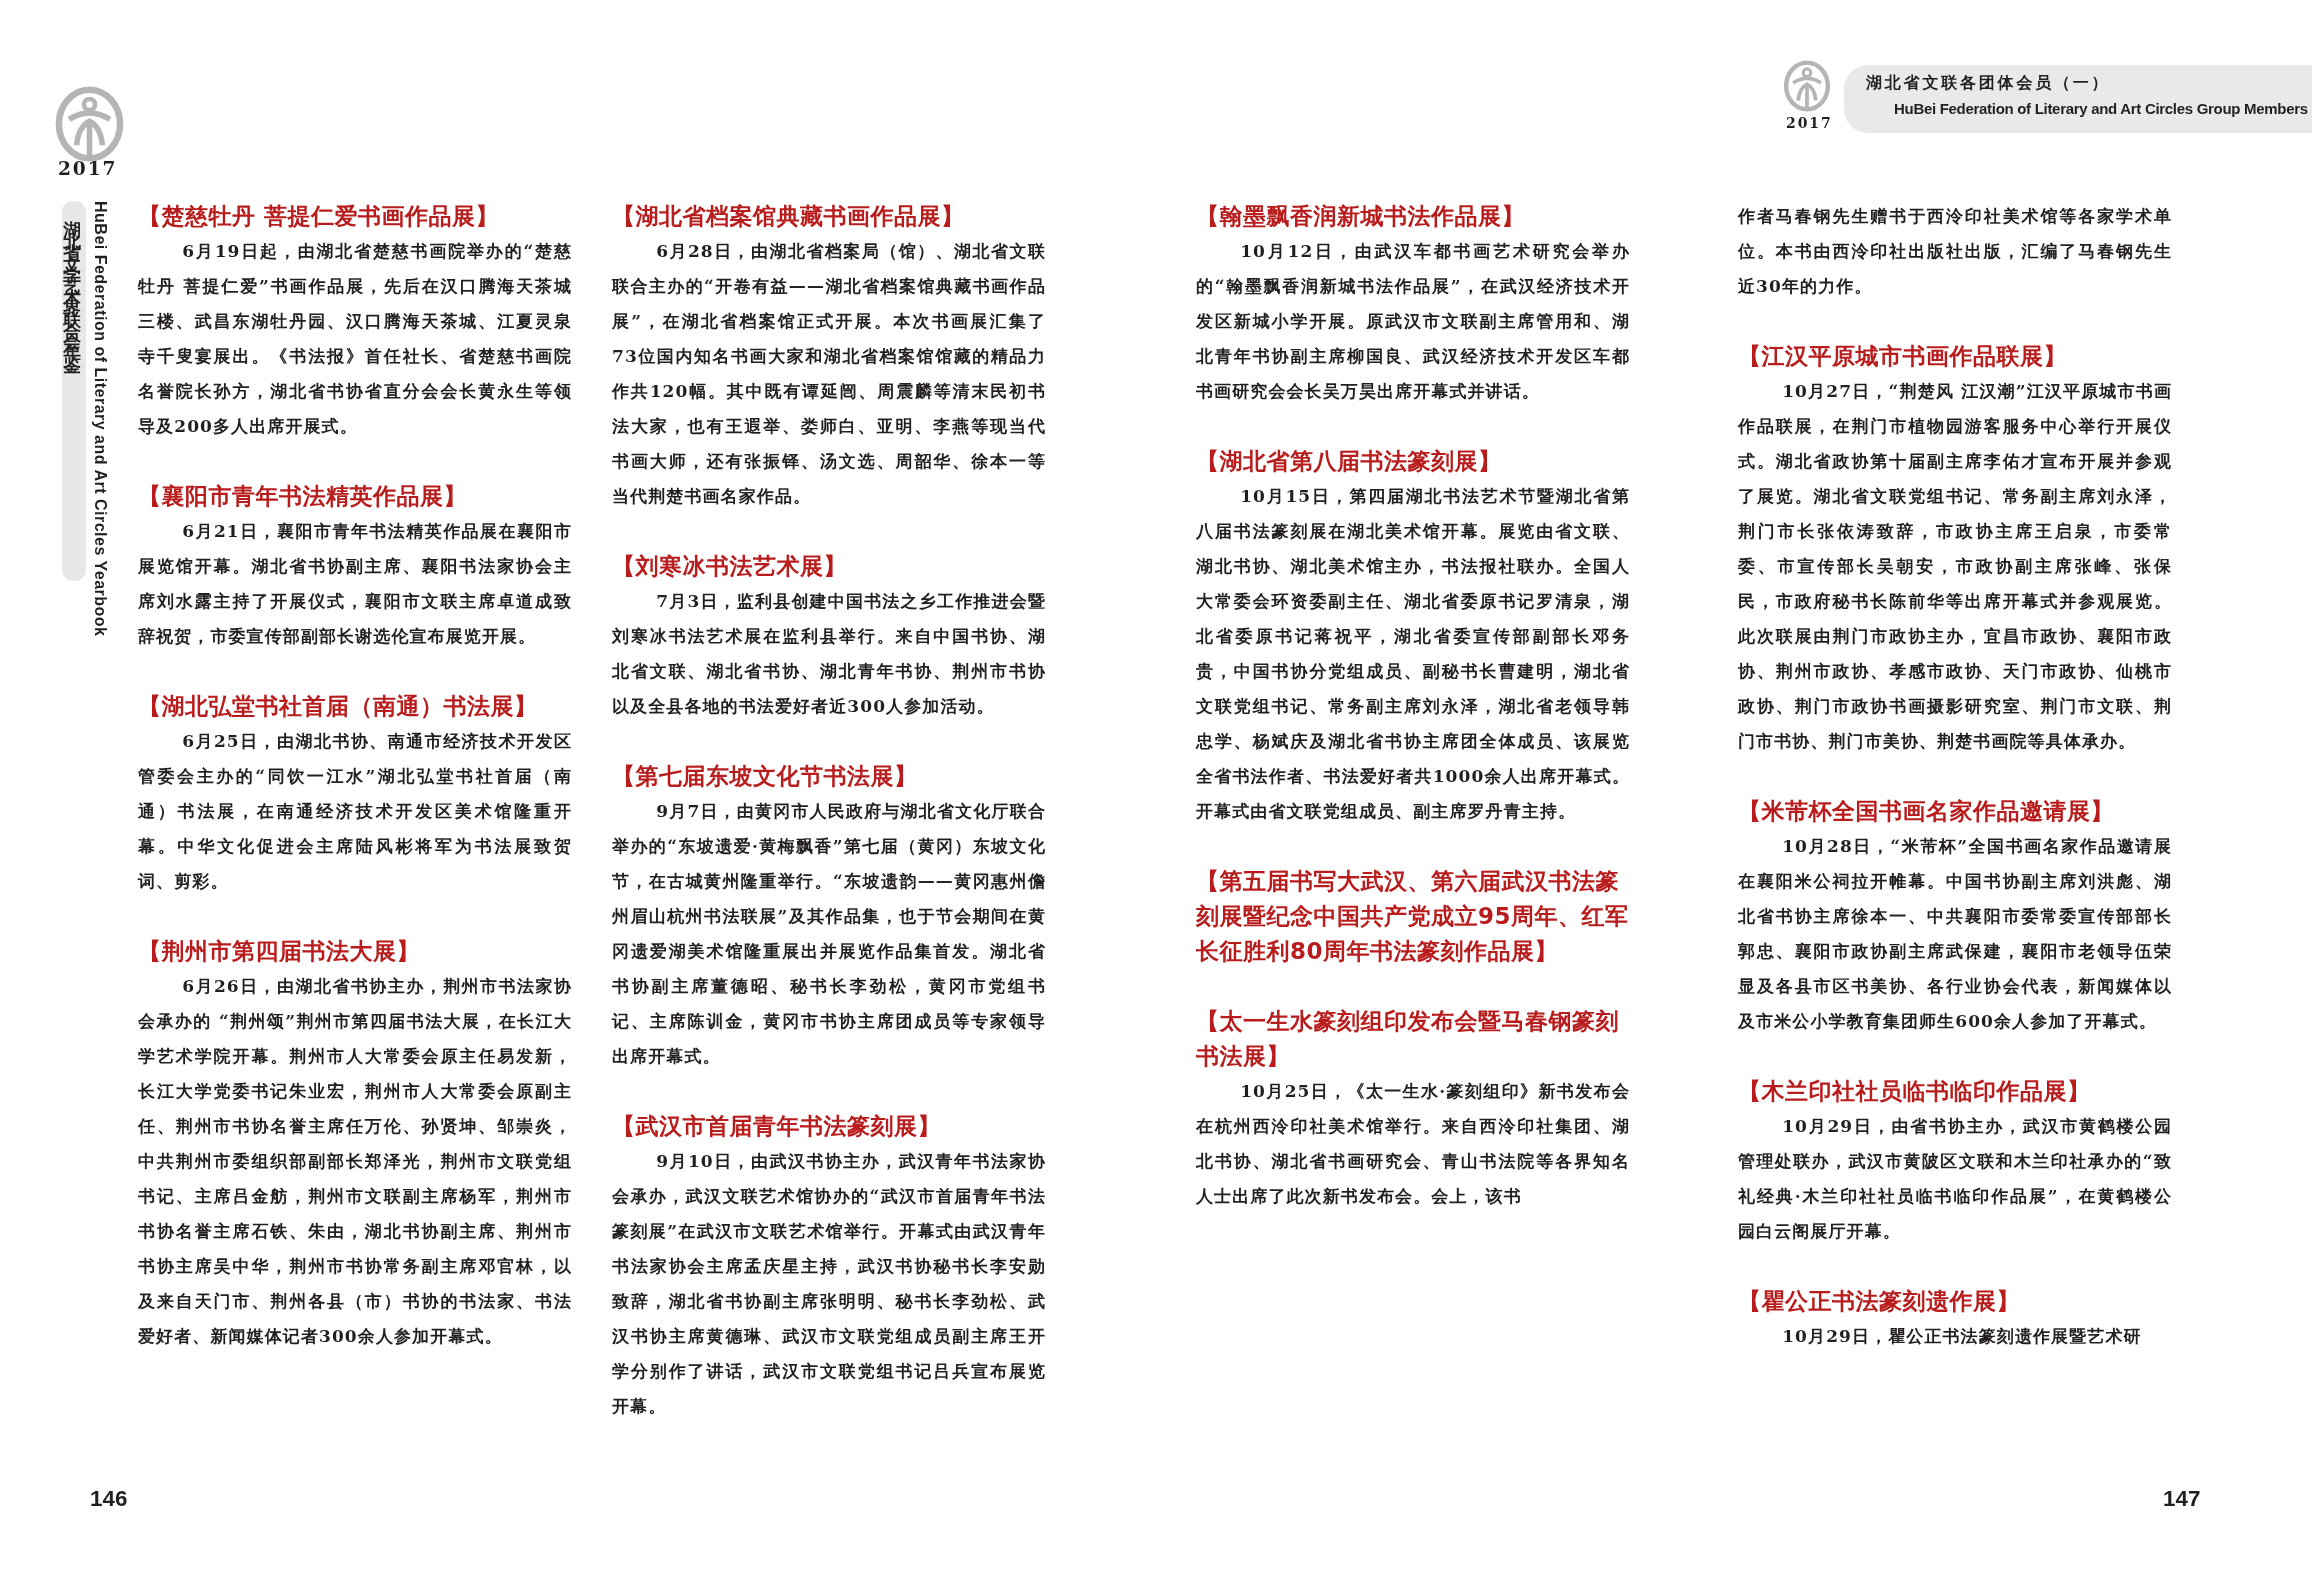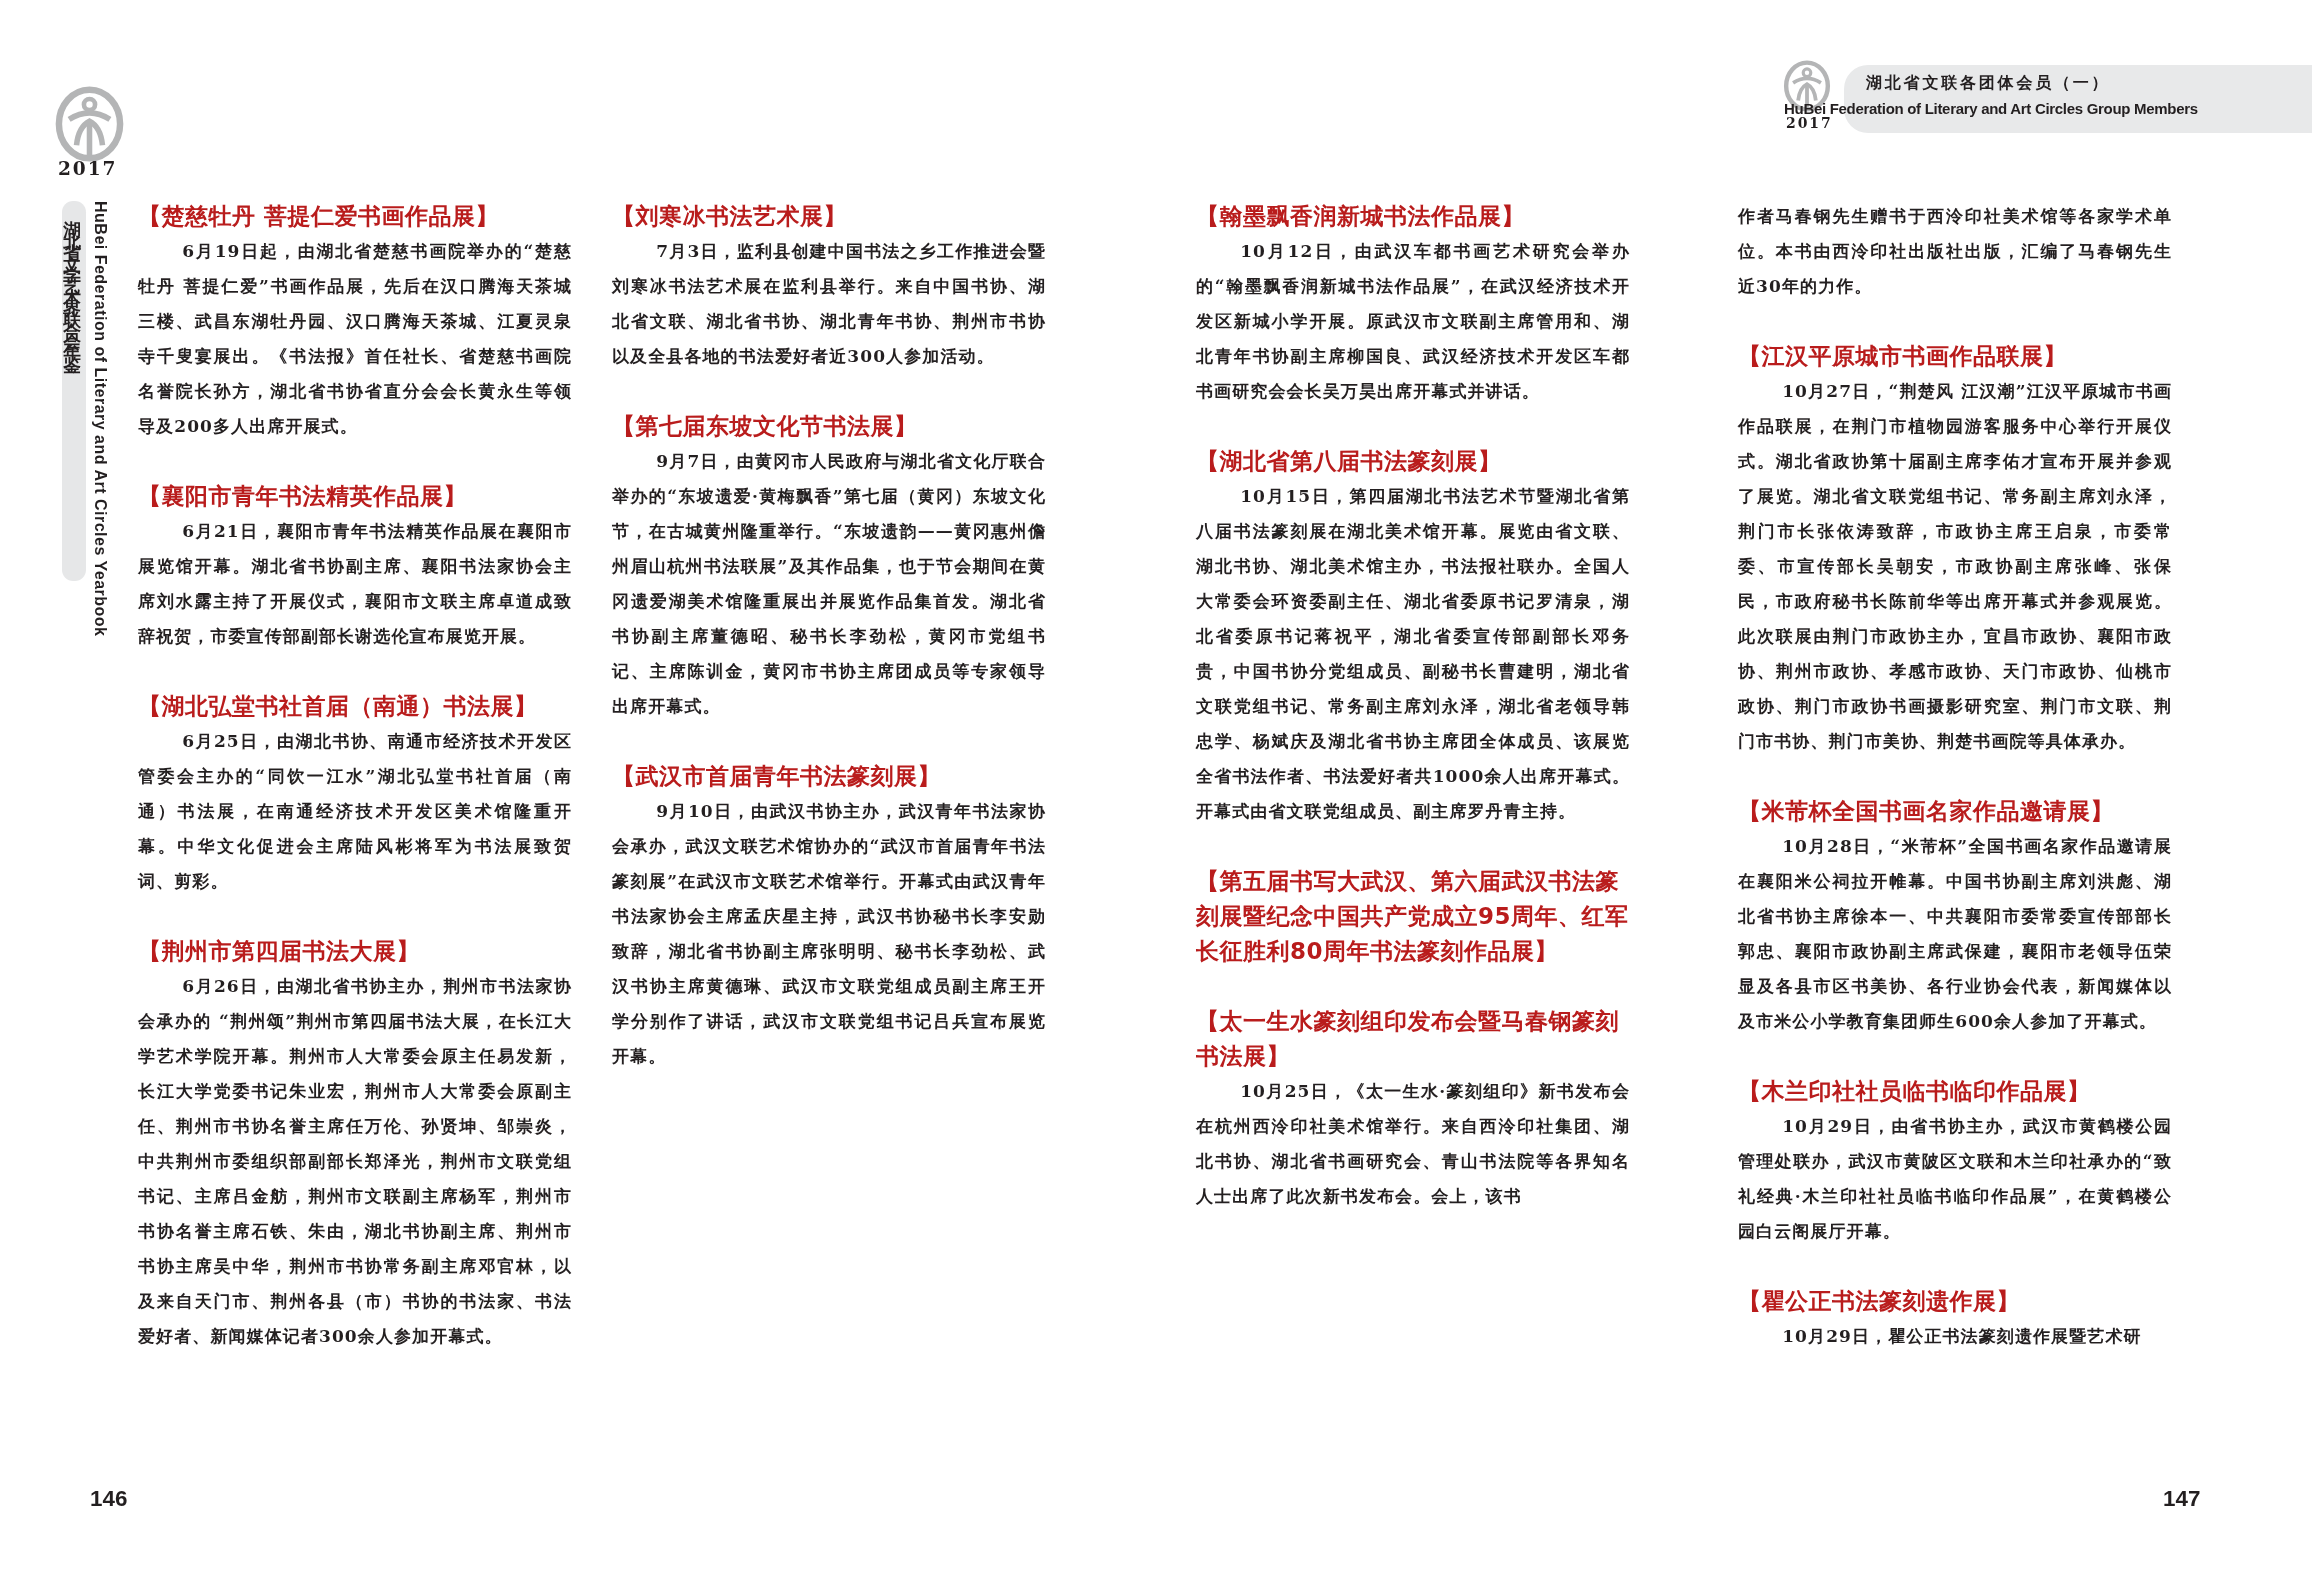--- a/index.html
+++ b/index.html
@@ -6,21 +6,21 @@
   body { width:2313px; height:1570px; position:relative; overflow:hidden;
          font-family:"DejaVu Serif","Liberation Serif",serif; color:#231f20; }
   .logo { position:absolute; }
   .logo svg { display:block; }
   .year { position:absolute; font-family:"DejaVu Serif","Liberation Serif",serif; font-weight:bold; color:#231f20; letter-spacing:1.9px; }
   .side-band { position:absolute; left:62px; top:201px; width:24px; height:380px; background:#e6e7e8; border-radius:11.2px; }
   .side-cn { position:absolute; left:62px; top:207px; width:24px; font-weight:bold; font-size:17.7px; line-height:29px; text-align:center; color:#231f20; writing-mode:vertical-rl; letter-spacing:11.2px; font-family:"DejaVu Sans","Liberation Sans",sans-serif;}
   .side-en { position:absolute; left:91px; top:201px; writing-mode:vertical-rl; font-family:"Liberation Sans","DejaVu Sans",sans-serif; font-weight:bold; font-size:16px; color:#231f20; letter-spacing:0.5px; }
   .header-band { position:absolute; left:1844px; top:65px; width:469px; height:68px; background:#e8e9ea; border-radius:24px 0 0 24px; }
   .header-cn { position:absolute; left:1866px; top:73px; font-family:"DejaVu Sans","Liberation Sans",sans-serif; font-weight:bold; font-size:16px; letter-spacing:2.8px; color:#231f20; }
-  .header-en { position:absolute; left:1784px; top:100px; font-family:"Liberation Sans","DejaVu Sans",sans-serif; font-size:15px; font-weight:bold; color:#231f20; letter-spacing:-0.3px; }
+  .header-en { position:absolute; left:1894px; top:100px; font-family:"Liberation Sans","DejaVu Sans",sans-serif; font-size:15px; font-weight:bold; color:#231f20; letter-spacing:-0.3px; }
   .col { position:absolute; top:199px; width:434px; }
   .col1 { left:138px; }
   .col2 { left:612px; }
   .col3 { left:1196px; }
   .col4 { left:1738px; }
   .section { margin:0 0 35px 0; }
   .section h2 { margin:0; font-family:"DejaVu Sans","Liberation Sans",sans-serif; font-weight:bold; font-size:23px; line-height:35px; color:#b91c1c; letter-spacing:0.5px; }
   .section p { margin:0; font-size:17px; line-height:35px; font-weight:bold; text-align:justify; text-indent:2.6em; color:#231f20; letter-spacing:1.1px; }
   .section p.cont { text-indent:0; }
   .page-num { position:absolute; top:1486px; font-family:"Liberation Sans","DejaVu Sans",sans-serif; font-weight:bold; font-size:22.4px; color:#231f20; }
@@ -56,20 +56,24 @@
     <h2>【湖北弘堂书社首届（南通）书法展】</h2>
     <p>6月25日，由湖北书协、南通市经济技术开发区管委会主办的“同饮一江水”湖北弘堂书社首届（南通）书法展，在南通经济技术开发区美术馆隆重开幕。中华文化促进会主席陆风彬将军为书法展致贺词、剪彩。</p>
   </div>
   <div class="section">
     <h2>【荆州市第四届书法大展】</h2>
     <p>6月26日，由湖北省书协主办，荆州市书法家协会承办的 “荆州颂”荆州市第四届书法大展，在长江大学艺术学院开幕。荆州市人大常委会原主任易发新，长江大学党委书记朱业宏，荆州市人大常委会原副主任、荆州市书协名誉主席任万伦、孙贤坤、邹崇炎，中共荆州市委组织部副部长郑泽光，荆州市文联党组书记、主席吕金舫，荆州市文联副主席杨军，荆州市书协名誉主席石铁、朱由，湖北书协副主席、荆州市书协主席吴中华，荆州市书协常务副主席邓官林，以及来自天门市、荆州各县（市）书协的书法家、书法爱好者、新闻媒体记者300余人参加开幕式。</p>
   </div>
 </div>
 
 <div class="col col2">
+  <div class="section">
+    <h2>【湖北省档案馆典藏书画作品展】</h2>
+    <p>6月28日，由湖北省档案局（馆）、湖北省文联联合主办的“开卷有益——湖北省档案馆典藏书画作品展”，在湖北省档案馆正式开展。本次书画展汇集了73位国内知名书画大家和湖北省档案馆馆藏的精品力作共120幅。其中既有谭延闿、周震麟等清末民初书法大家，也有王遐举、娄师白、亚明、李燕等现当代书画大师，还有张振铎、汤文选、周韶华、徐本一等当代荆楚书画名家作品。</p>
+  </div>
   <div class="section">
     <h2>【刘寒冰书法艺术展】</h2>
     <p>7月3日，监利县创建中国书法之乡工作推进会暨刘寒冰书法艺术展在监利县举行。来自中国书协、湖北省文联、湖北省书协、湖北青年书协、荆州市书协以及全县各地的书法爱好者近300人参加活动。</p>
   </div>
   <div class="section">
     <h2>【第七届东坡文化节书法展】</h2>
     <p>9月7日，由黄冈市人民政府与湖北省文化厅联合举办的“东坡遗爱·黄梅飘香”第七届（黄冈）东坡文化节，在古城黄州隆重举行。“东坡遗韵——黄冈惠州儋州眉山杭州书法联展”及其作品集，也于节会期间在黄冈遗爱湖美术馆隆重展出并展览作品集首发。湖北省书协副主席董德昭、秘书长李劲松，黄冈市党组书记、主席陈训金，黄冈市书协主席团成员等专家领导出席开幕式。</p>
   </div>
   <div class="section">
     <h2>【武汉市首届青年书法篆刻展】</h2>

